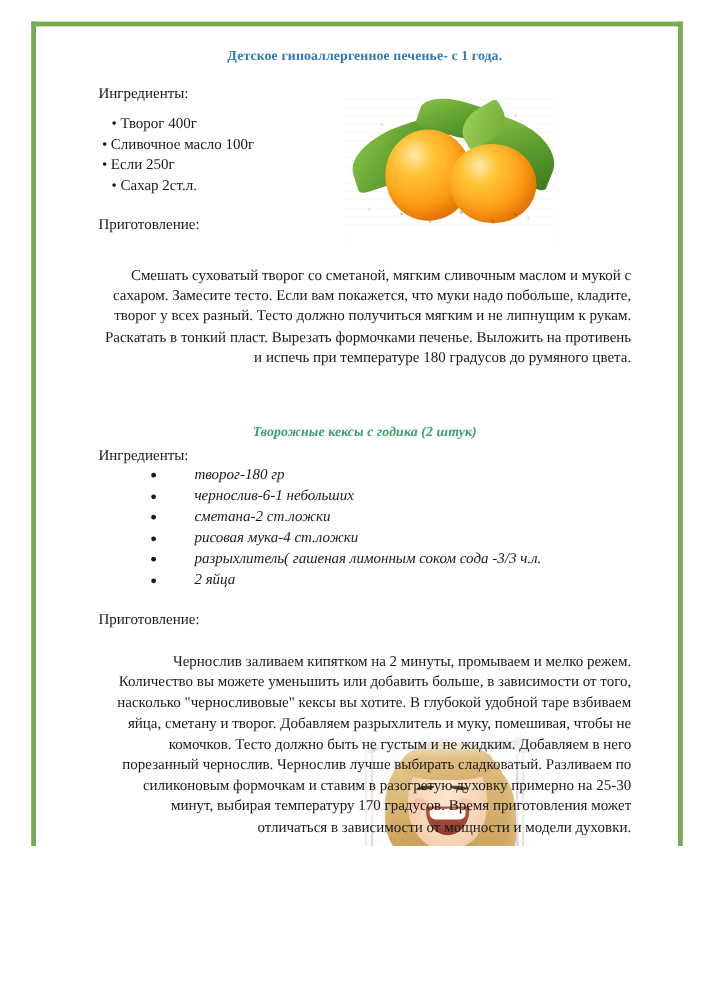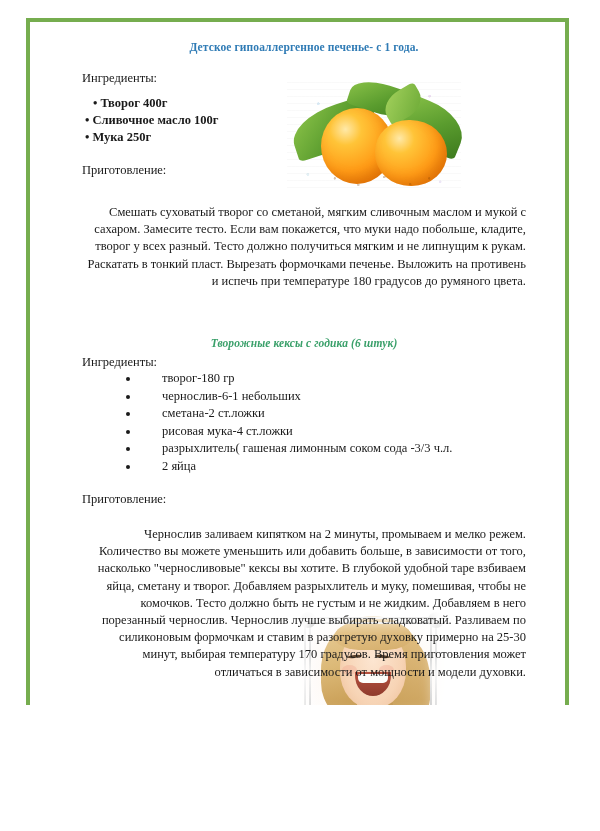--- a/index.html
+++ b/index.html
@@ -77,37 +77,37 @@
   }
 
   
   .ing-list-1 {
     list-style: none;
     margin: 0;
     padding: 0;
     font-size: 12.5px;
     line-height: 17px;
   }
-  .ing-list-1 li { white-space: nowrap; font-weight: bold; }
+  .ing-list-1 li { white-space: nowrap; }
   .ing-list-1 li .bul { margin-right: 3px; }
   .ing-list-1 li:nth-child(1) { padding-left: 11px; }
   .ing-list-1 li:nth-child(2) { padding-left: 3px; }
   .ing-list-1 li:nth-child(3) { padding-left: 3px; }
   .ing-list-1 li:nth-child(4) { padding-left: 11px; }
   .ing-list-1 li:nth-child(5) { padding-left: 11px; }
 
   
   .ing-list-2 {
     margin: 0;
     padding: 0 0 0 58px;
     font-size: 12.5px;
     line-height: 17.5px;
     list-style-type: disc;
   }
-  .ing-list-2 li { padding-left: 22px; }
+  .ing-list-2 li { padding-left: 22px; font-style: italic; }
 
   .spacer-sm { height: 9px; }
   .spacer-md { height: 16px; }
   .spacer-lg { height: 26px; }
 
   
   .orange-wrap {
     position: absolute;
     left: 287px;
     top: 76px;
@@ -347,34 +347,35 @@
 
     <div class="spacer-md"></div>
 
     <div class="section-label">Ингредиенты:</div>
 
     <div class="spacer-sm"></div>
 
     <ul class="ing-list-1">
       <li><span class="bul">•</span><span>Творог 400г</span></li>
       <li><span class="bul">•</span><span>Сливочное масло 100г</span></li>
-      <li><span class="bul">•</span><span>Мука 250г</span></li>
+      <li><span class="bul">•</span><span>Если 250г</span></li>
+      <li><span class="bul">•</span><span>Сахар 2ст.л.</span></li>
     </ul>
 
     <div class="spacer-md"></div>
 
     <div class="section-label">Приготовление:</div>
 
     <div class="spacer-lg"></div>
 
     <p class="body-text">Смешать суховатый творог со сметаной, мягким сливочным маслом и мукой с сахаром. Замесите тесто. Если вам покажется, что муки надо побольше, кладите, творог у всех разный. Тесто должно получиться мягким и не липнущим к рукам. Раскатать в тонкий пласт. Вырезать формочками печенье. Выложить на противень и испечь при температуре 180 градусов до румяного цвета.</p>
 
     <div style="height:46px"></div>
 
-    <div class="title-green">Творожные кексы с годика (6 штук)</div>
+    <div class="title-green">Творожные кексы с годика (2 штук)</div>
 
     <div style="height:4px"></div>
 
     <div class="section-label">Ингредиенты:</div>
 
     <ul class="ing-list-2">
       <li>творог-180 гр</li>
       <li>чернослив-6-1 небольших</li>
       <li>сметана-2 ст.ложки</li>
       <li>рисовая мука-4 ст.ложки</li>

